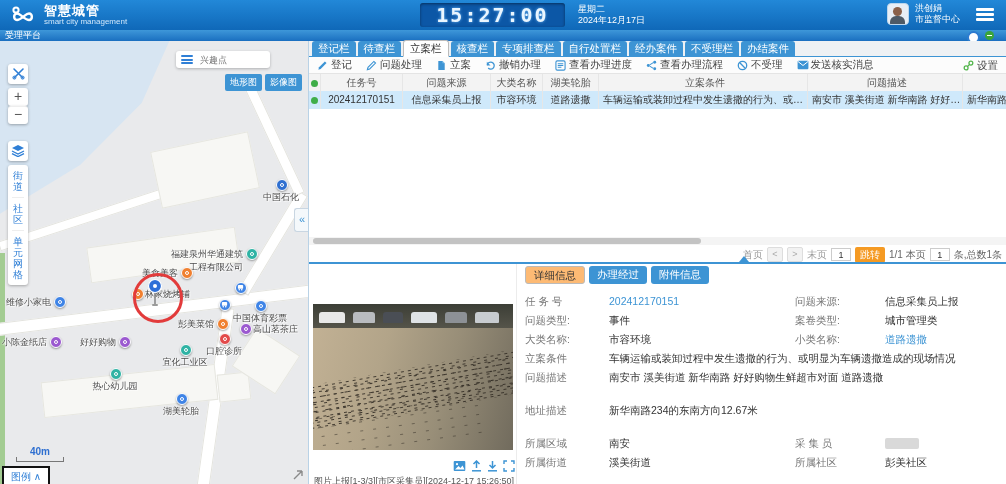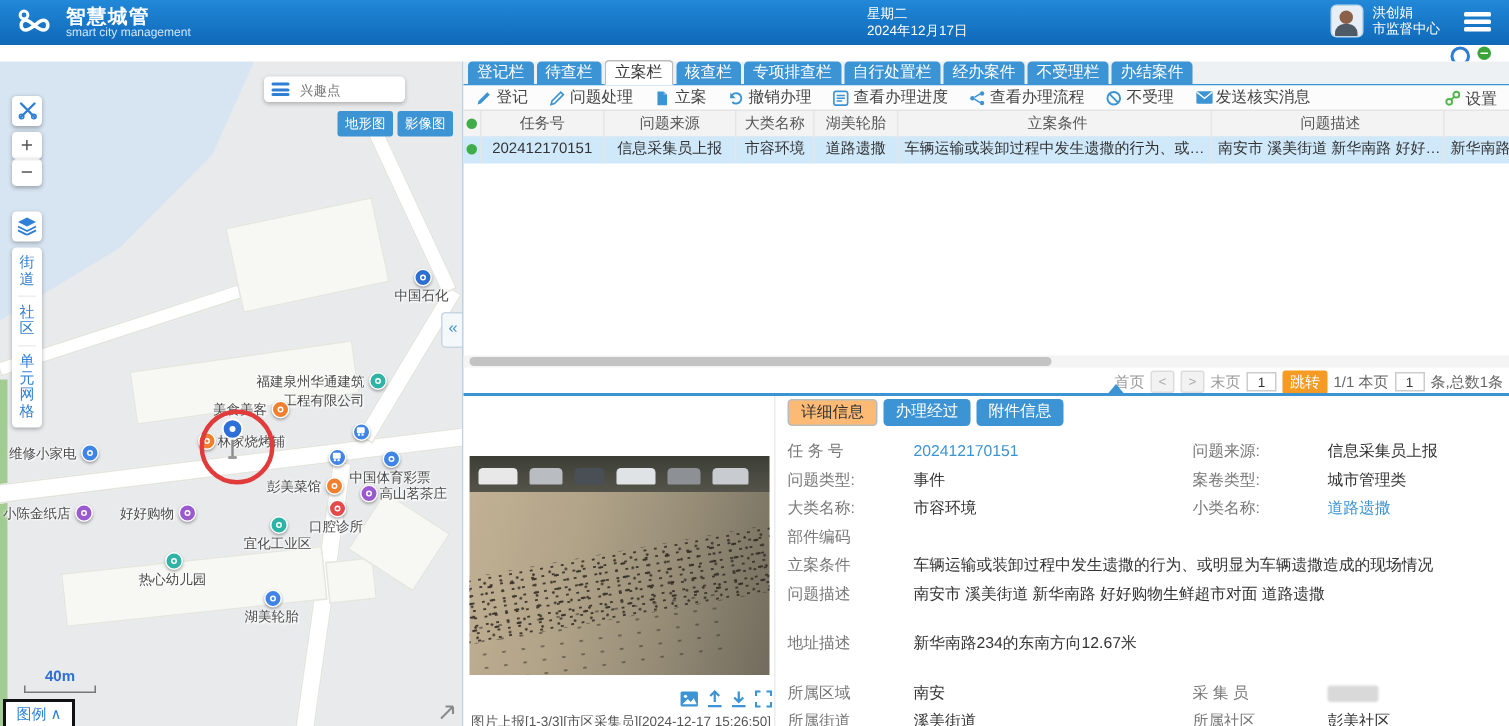--- a/index.html
+++ b/index.html
@@ -154,38 +154,42 @@
     <div class="logo-wrap">
       <svg class="logo-svg" viewBox="0 0 26 22">
         <path d="M7 16 C3.2 16 3.2 9.5 7 9.5 C9.3 9.5 10.5 11 13 13 C15.5 15 16.7 16 19 16 C22.8 16 22.8 9.5 19 9.5 C16.7 9.5 15.5 11 13 13 C10.5 15 9.3 16 7 16 Z" fill="none" stroke="#ffffff" stroke-width="2.4" stroke-linecap="round"></path>
         <circle cx="6" cy="6" r="2.6" fill="none" stroke="#fff" stroke-width="2"></circle>
       </svg>
       <div>
         <div class="app-title">智慧城管</div>
         <div class="app-sub">smart city management</div>
       </div>
     </div>
+    <div class="clock">15:27:00</div>
     <div class="date-block">
       <div>星期二</div>
       <div>2024年12月17日</div>
     </div>
     <div class="user-block">
       <div class="avatar"></div>
       <div class="user-text">
         <div>洪创娟</div>
         <div>市监督中心</div>
       </div>
     </div>
     <div class="burger">
         <i></i>
         <i></i>
         <i></i>
       </div>
   </div>
 
+  <div class="platform-bar">
+    <span>受理平台</span>
+  </div>
   <span class="win-ico win-blue"></span>
   <span class="win-ico win-green"></span>
 
   <div class="map">
     <div class="water"></div>
     <div class="green-sliver"></div>
     <div class="road" style="left:-12px;top:262px;width:345px;height:13px;transform:rotate(-7deg);"></div>
     <div class="road" style="left:206px;top:266px;width:13px;height:225px;transform:rotate(8deg);"></div>
     <div class="road" style="left:267px;top:144px;width:12px;height:116px;transform:rotate(31deg);"></div>
     <div class="road" style="left:-7px;top:161px;width:255px;height:10px;transform:rotate(-18deg);"></div>
@@ -507,24 +511,20 @@
               <span class="flabel">案卷类型:</span>
               <span class="fvalue">城市管理类</span>
             </div>
             <div class="frow">
               <span class="flabel">大类名称:</span>
               <span class="fvalue">市容环境</span>
               <span class="flabel">小类名称:</span>
               <span class="fvalue link">道路遗撒</span>
             </div>
             <div class="frow">
-              <span class="flabel">部件编码</span>
-              <span class="fvalue wide"></span>
-            </div>
-            <div class="frow">
               <span class="flabel">立案条件</span>
               <span class="fvalue wide">车辆运输或装卸过程中发生遗撒的行为、或明显为车辆遗撒造成的现场情况</span>
             </div>
             <div class="frow gap">
               <span class="flabel">问题描述</span>
               <span class="fvalue wide">南安市 溪美街道 新华南路 好好购物生鲜超市对面 道路遗撒</span>
             </div>
             <div class="frow gap">
               <span class="flabel">地址描述</span>
               <span class="fvalue wide">新华南路234的东南方向12.67米</span>

